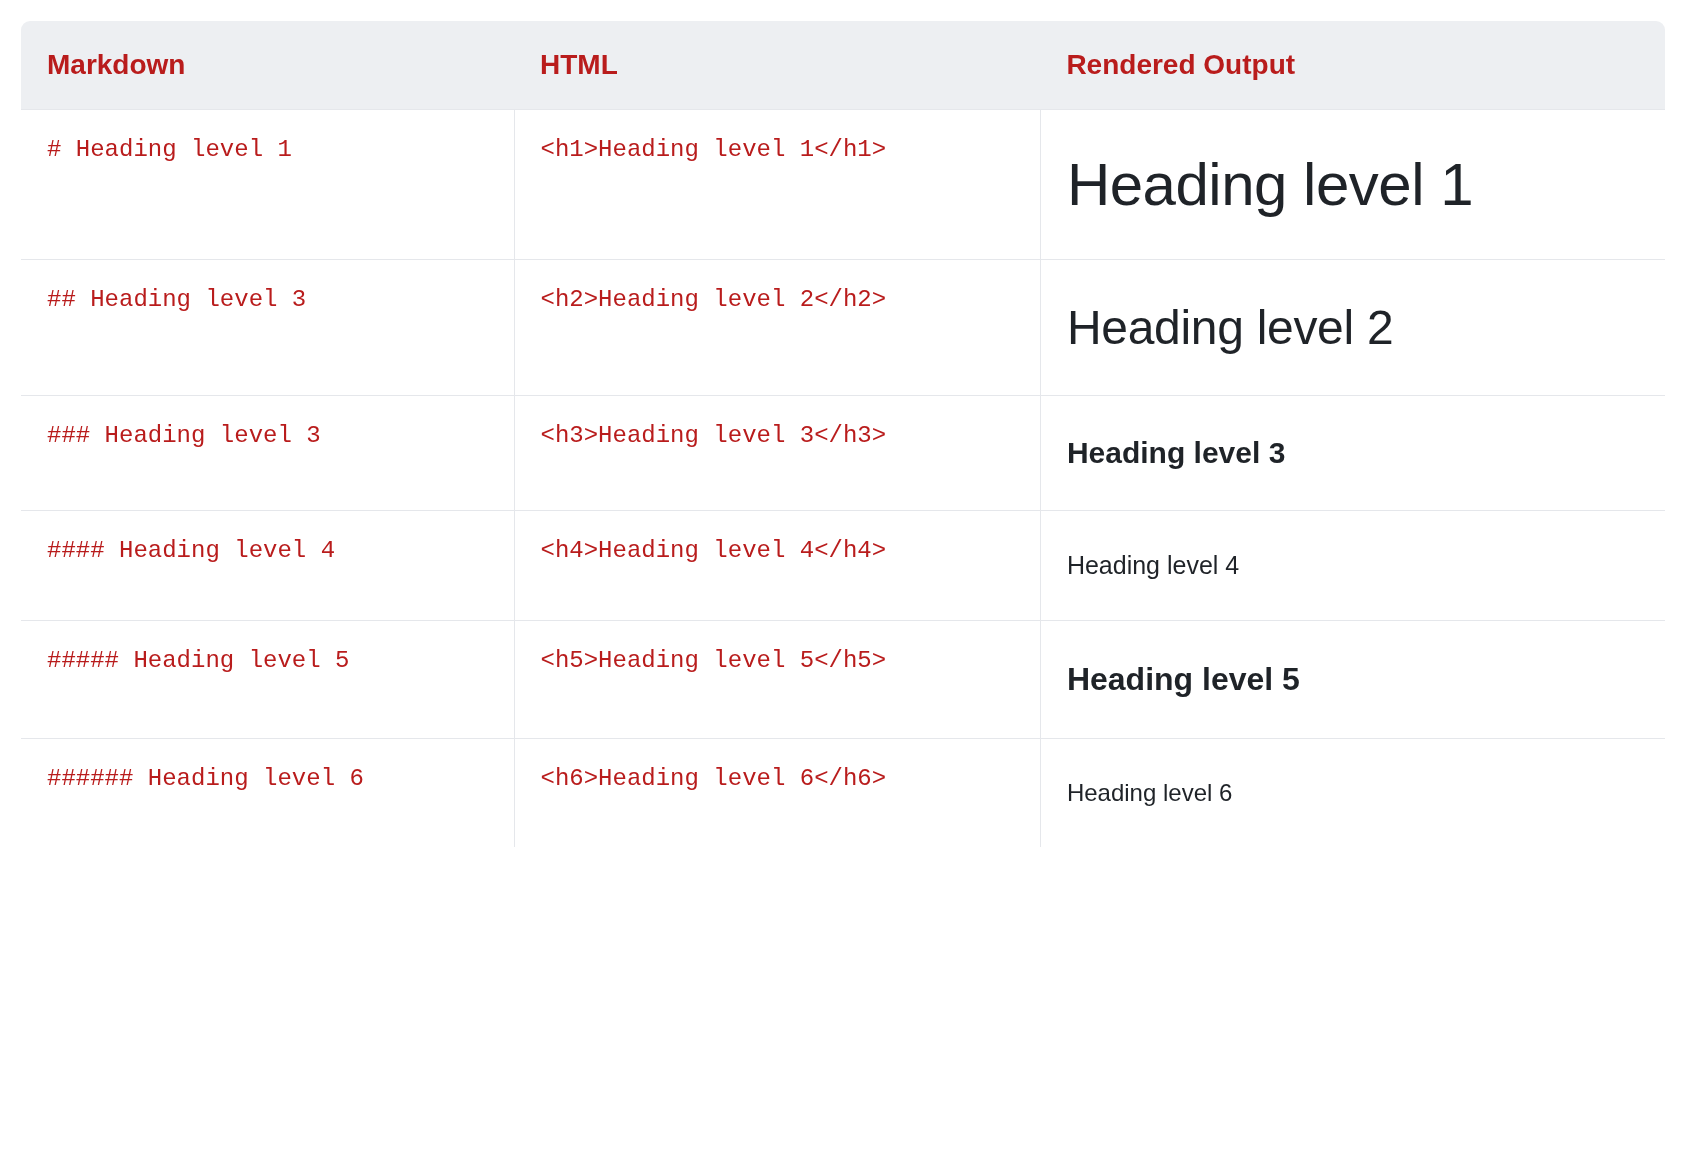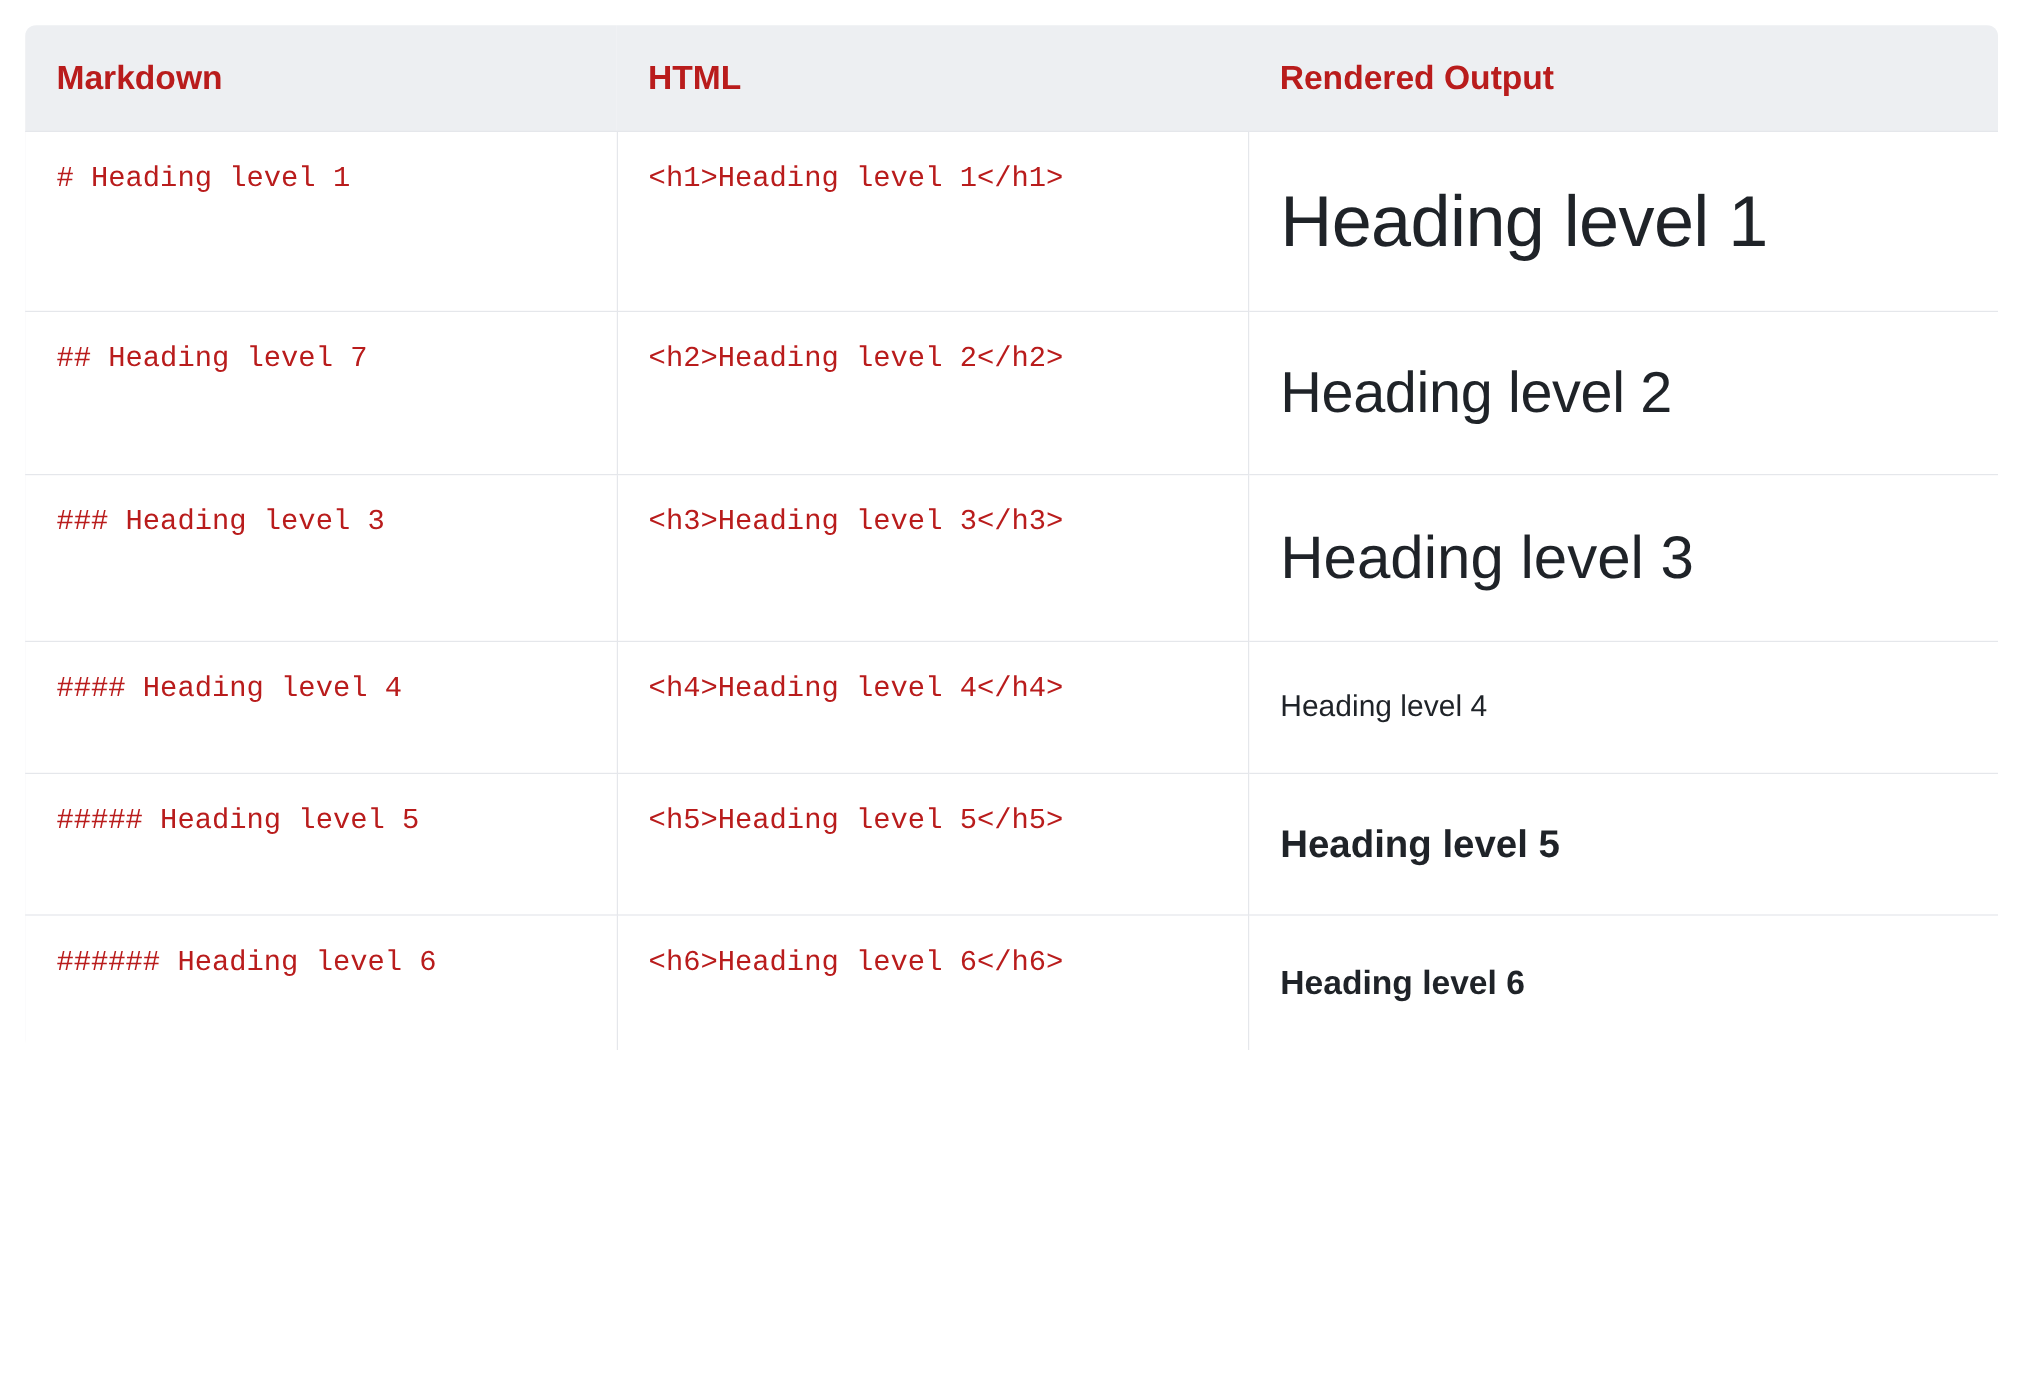--- a/index.html
+++ b/index.html
@@ -38,24 +38,24 @@
       font-size: 24px;
       color: #b91c1c;
       white-space: nowrap;
     }
     td.rendered {
       padding-top: 40px;
       padding-bottom: 40px;
     }
     .h1r { font-size: 60px; font-weight: 500; letter-spacing: -0.5px; }
     .h2r { font-size: 48px; font-weight: 500; letter-spacing: -0.3px; }
-    .h3r { font-size: 50px; font-weight: 400; }
+    .h3r { font-size: 30px; font-weight: 700; }
     .h4r { font-size: 25px; font-weight: 500; }
     .h5r { font-size: 32px; font-weight: 600; }
-    .h6r { font-size: 28px; font-weight: 700; }
+    .h6r { font-size: 24px; font-weight: 400; }
     thead th:nth-child(1) { width: 30%; }
     thead th:nth-child(2) { width: 32%; }
     thead th:nth-child(3) { width: 38%; }
   </style>
 </head>
 <body>
 
 <table>
   <thead>
     <tr>
@@ -66,21 +66,21 @@
   </thead>
   <tbody>
     <tr>
       <td class="codecell"># Heading level 1</td>
       <td class="codecell">&lt;h1&gt;Heading level 1&lt;/h1&gt;</td>
       <td class="rendered">
         <div class="h1r">Heading level 1</div>
       </td>
     </tr>
     <tr>
-      <td class="codecell">## Heading level 7</td>
+      <td class="codecell">## Heading level 3</td>
       <td class="codecell">&lt;h2&gt;Heading level 2&lt;/h2&gt;</td>
       <td class="rendered">
         <div class="h2r">Heading level 2</div>
       </td>
     </tr>
     <tr>
       <td class="codecell">### Heading level 3</td>
       <td class="codecell">&lt;h3&gt;Heading level 3&lt;/h3&gt;</td>
       <td class="rendered">
         <div class="h3r">Heading level 3</div>

